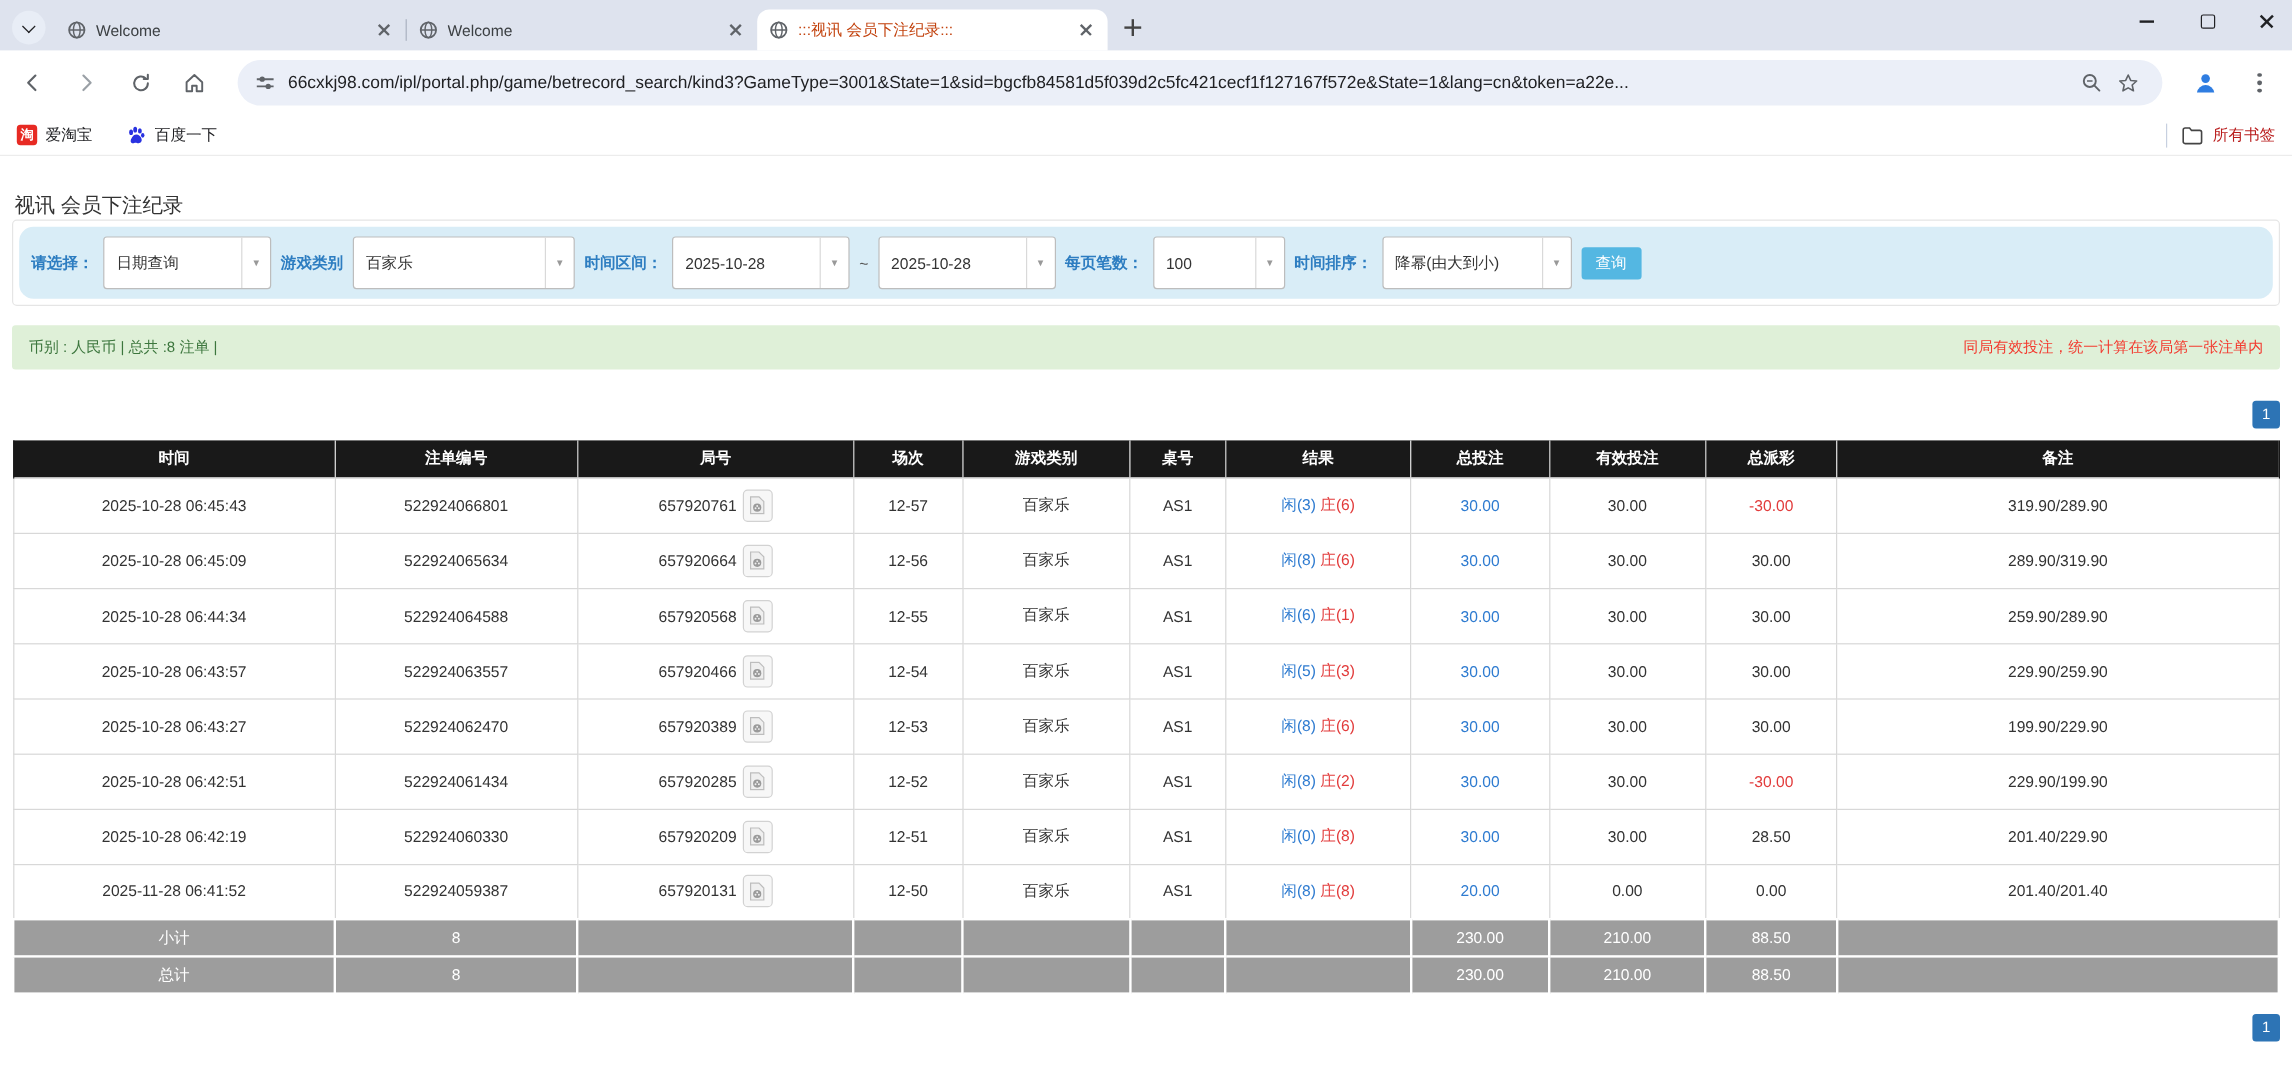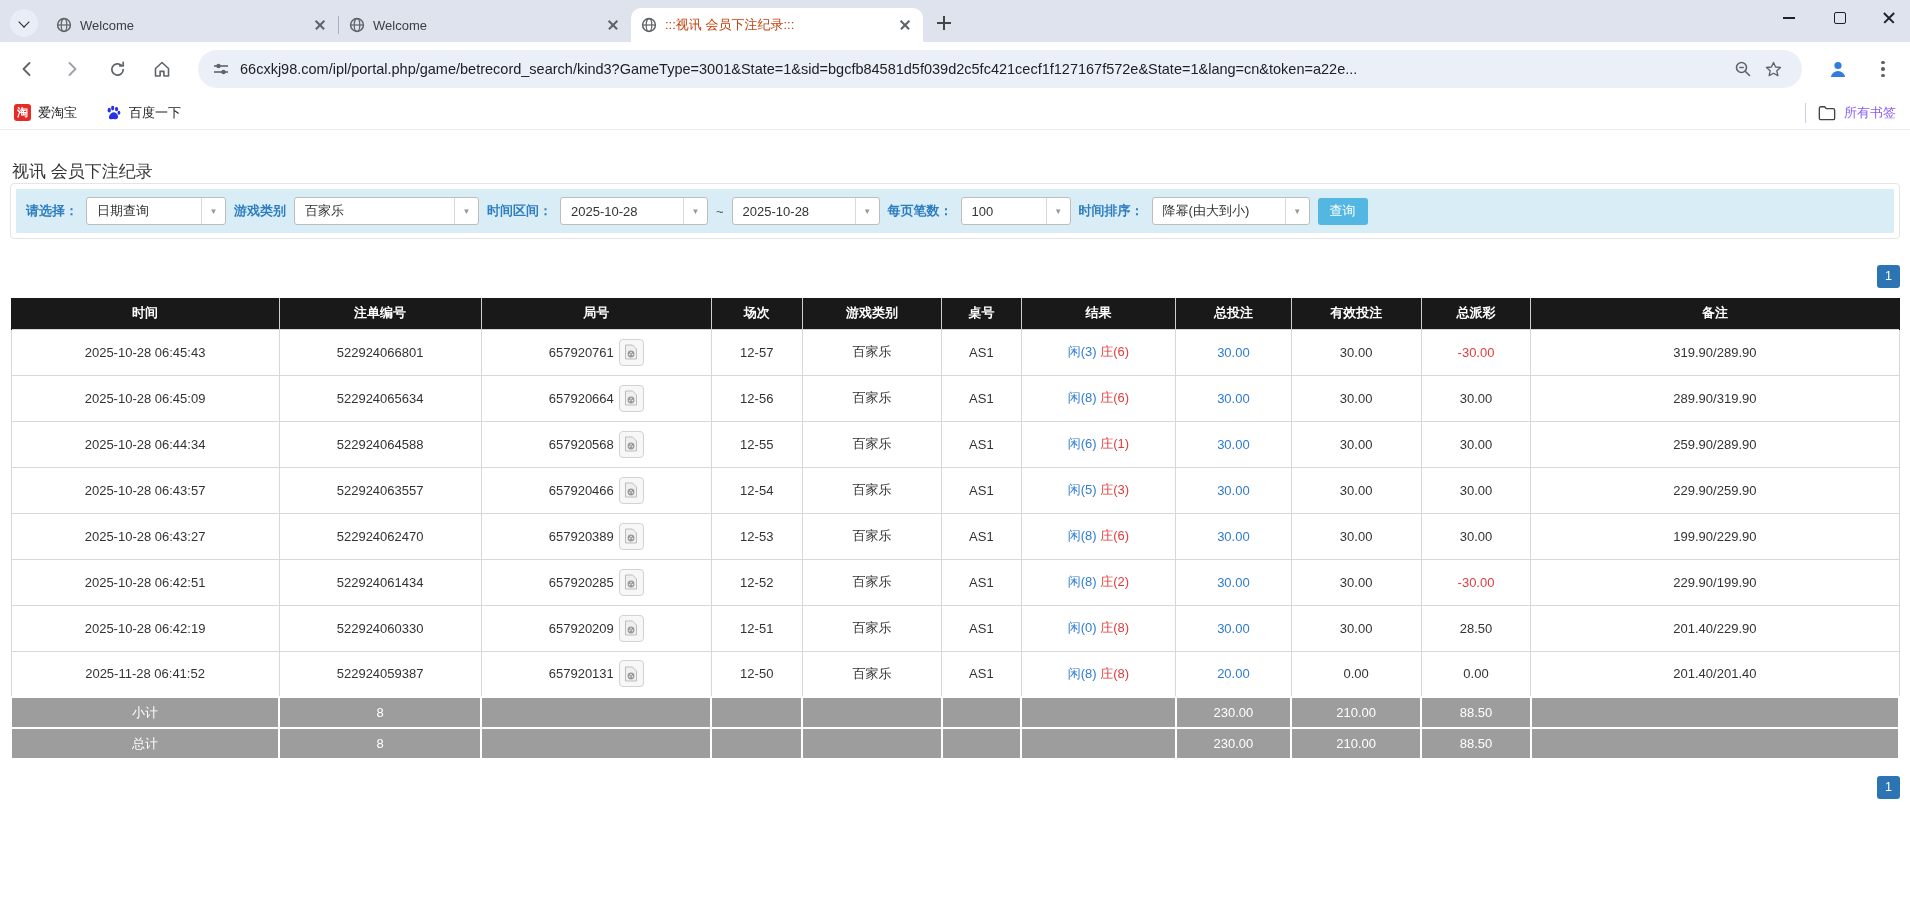--- a/index.html
+++ b/index.html
@@ -36,30 +36,30 @@
   .omnibox .url { flex:1; font-size:14.5px; color:#202124; white-space:nowrap; overflow:hidden; margin:0 10px; }
   .icon-sm { width:30px; height:30px; display:flex; align-items:center; justify-content:center; cursor:pointer; flex:0 0 30px; }
   .kebab { display:flex; flex-direction:column; gap:3px; align-items:center; }
   .kebab i { width:3.5px; height:3.5px; border-radius:50%; background:#5f6368; }
 
   .bookmarksbar { height:34px; background:#fff; display:flex; align-items:center; padding:0 14px; border-bottom:1px solid #ececec; }
   .bm-item { display:flex; align-items:center; gap:7px; font-size:13px; color:#202124; margin-right:28px; cursor:pointer; }
   .bm-taobao { width:17px; height:17px; background:#e72a23; border-radius:3px; color:#fff; font-size:11px; font-weight:bold; display:flex; align-items:center; justify-content:center; }
   .bm-right { margin-left:auto; display:flex; align-items:center; gap:12px; }
   .bm-divider { width:1px; height:20px; background:#c7d0e0; }
-  .bm-all { display:flex; align-items:center; gap:8px; font-size:13px; color:#8b5cf6; cursor:pointer; }
+  .bm-all { display:flex; align-items:center; gap:8px; font-size:13px; color:#b91c1c; cursor:pointer; }
 
   
   .content { padding:0 10px; }
   .page-title { font-size:17px; font-weight:400; color:#333; margin:30px 0 0 2px; }
 
   .filter-panel { border:1px solid #e5e5e5; border-radius:4px; padding:5px; background:#fff; }
-  .filter-inner { background:#d9edf7; border-radius:1px; padding:8px 10px; display:flex; align-items:center; gap:8px; }
+  .filter-inner { background:#d9edf7; border-radius:12px; padding:8px 10px; display:flex; align-items:center; gap:8px; }
   .f-label { font-size:13px; font-weight:bold; color:#2d7dc1; white-space:nowrap; }
-  .combo { display:flex; align-items:stretch; background:#fff; border:1px solid #bdbdbd; border-radius:3px; height:28px; cursor:pointer; }
+  .combo { display:flex; align-items:stretch; background:#fff; border:1px solid #bdbdbd; border-radius:3px; height:44px; cursor:pointer; }
   .combo .val { display:flex; align-items:center; padding:0 10px; font-size:13px; color:#333; flex:1; white-space:nowrap; }
   .combo .arrow { width:24px; border-left:1px solid #d9d9d9; display:flex; align-items:center; justify-content:center; color:#999; font-size:8px; }
   .w140 { width:140px; } .w185 { width:185px; } .w135 { width:148px; } .w110 { width:110px; } .w155 { width:158px; }
   .tilde { font-size:13px; color:#555; }
   .search-btn { background:#54b7e2; color:#fff; border:none; border-radius:3px; font-size:13px; height:27px; padding:0 12px; cursor:pointer; font-family:inherit; }
 
   .notice-bar { margin-top:16px; background:#dff0d8; border-radius:3px; padding:10px 14px; display:flex; justify-content:space-between; align-items:center; }
   .notice-left { color:#3c763d; font-size:12.5px; }
   .notice-right { color:#f33a2f; font-size:12.5px; }
 
@@ -243,20 +243,24 @@
       </div>
       <span class="f-label">时间排序：</span>
       <div class="combo w155">
         <span class="val">降幂(由大到小)</span>
         <span class="arrow">▼</span>
       </div>
       <button class="search-btn">查询</button>
     </div>
   </div>
 
+  <div class="notice-bar">
+    <span class="notice-left">币别 : 人民币 | 总共 :8 注单 |</span>
+    <span class="notice-right">同局有效投注，统一计算在该局第一张注单内</span>
+  </div>
 
   <div class="pager-row">
     <span class="page-btn">1</span>
   </div>
 
   <table class="bets">
     <colgroup>
       <col style="width:14.2%">
         <col style="width:10.7%">
         <col style="width:12.2%">

